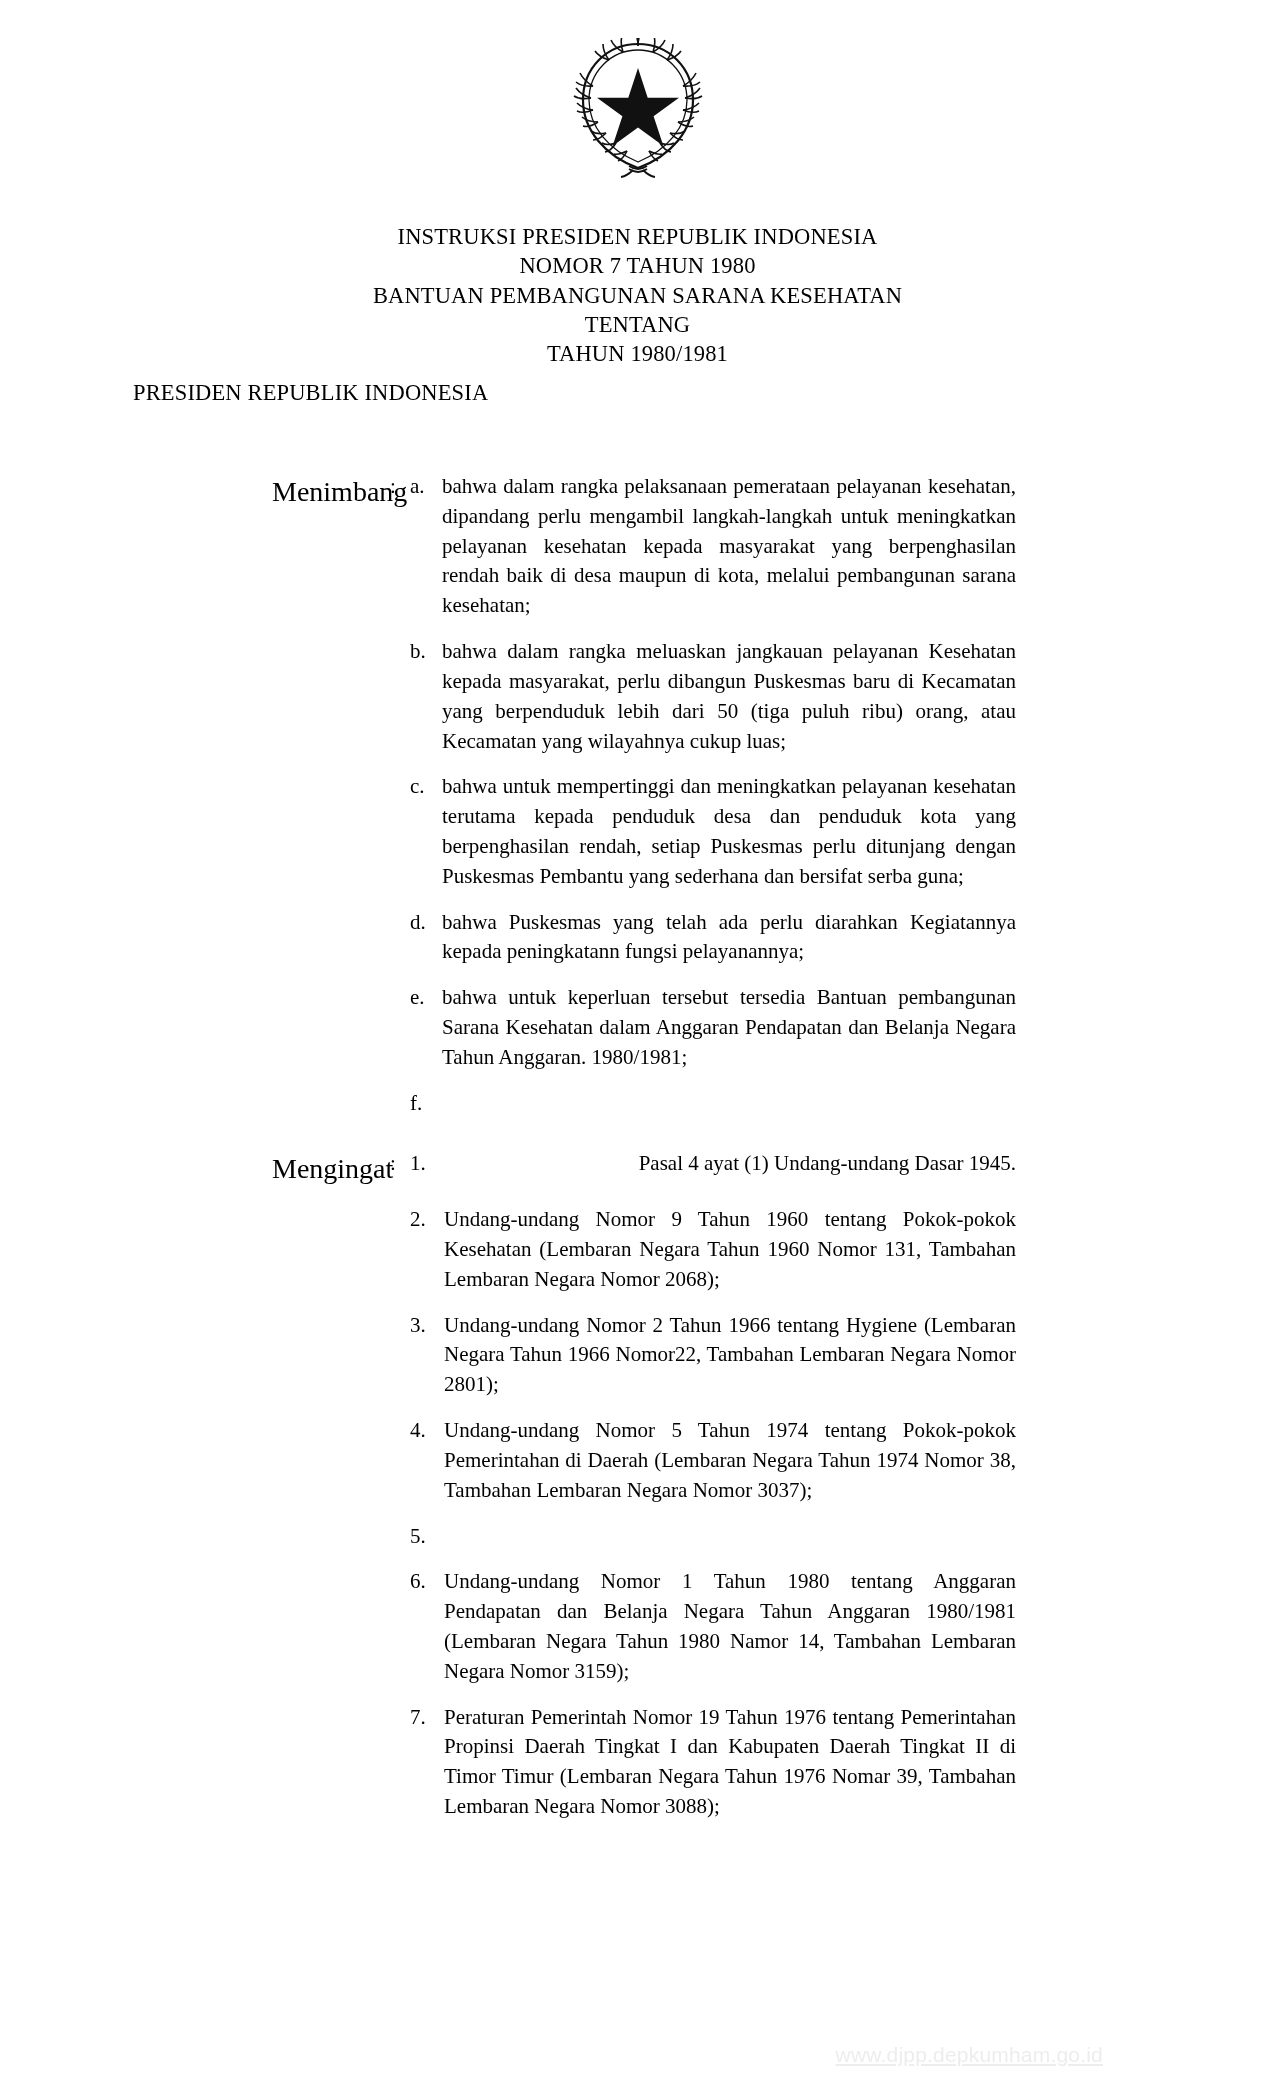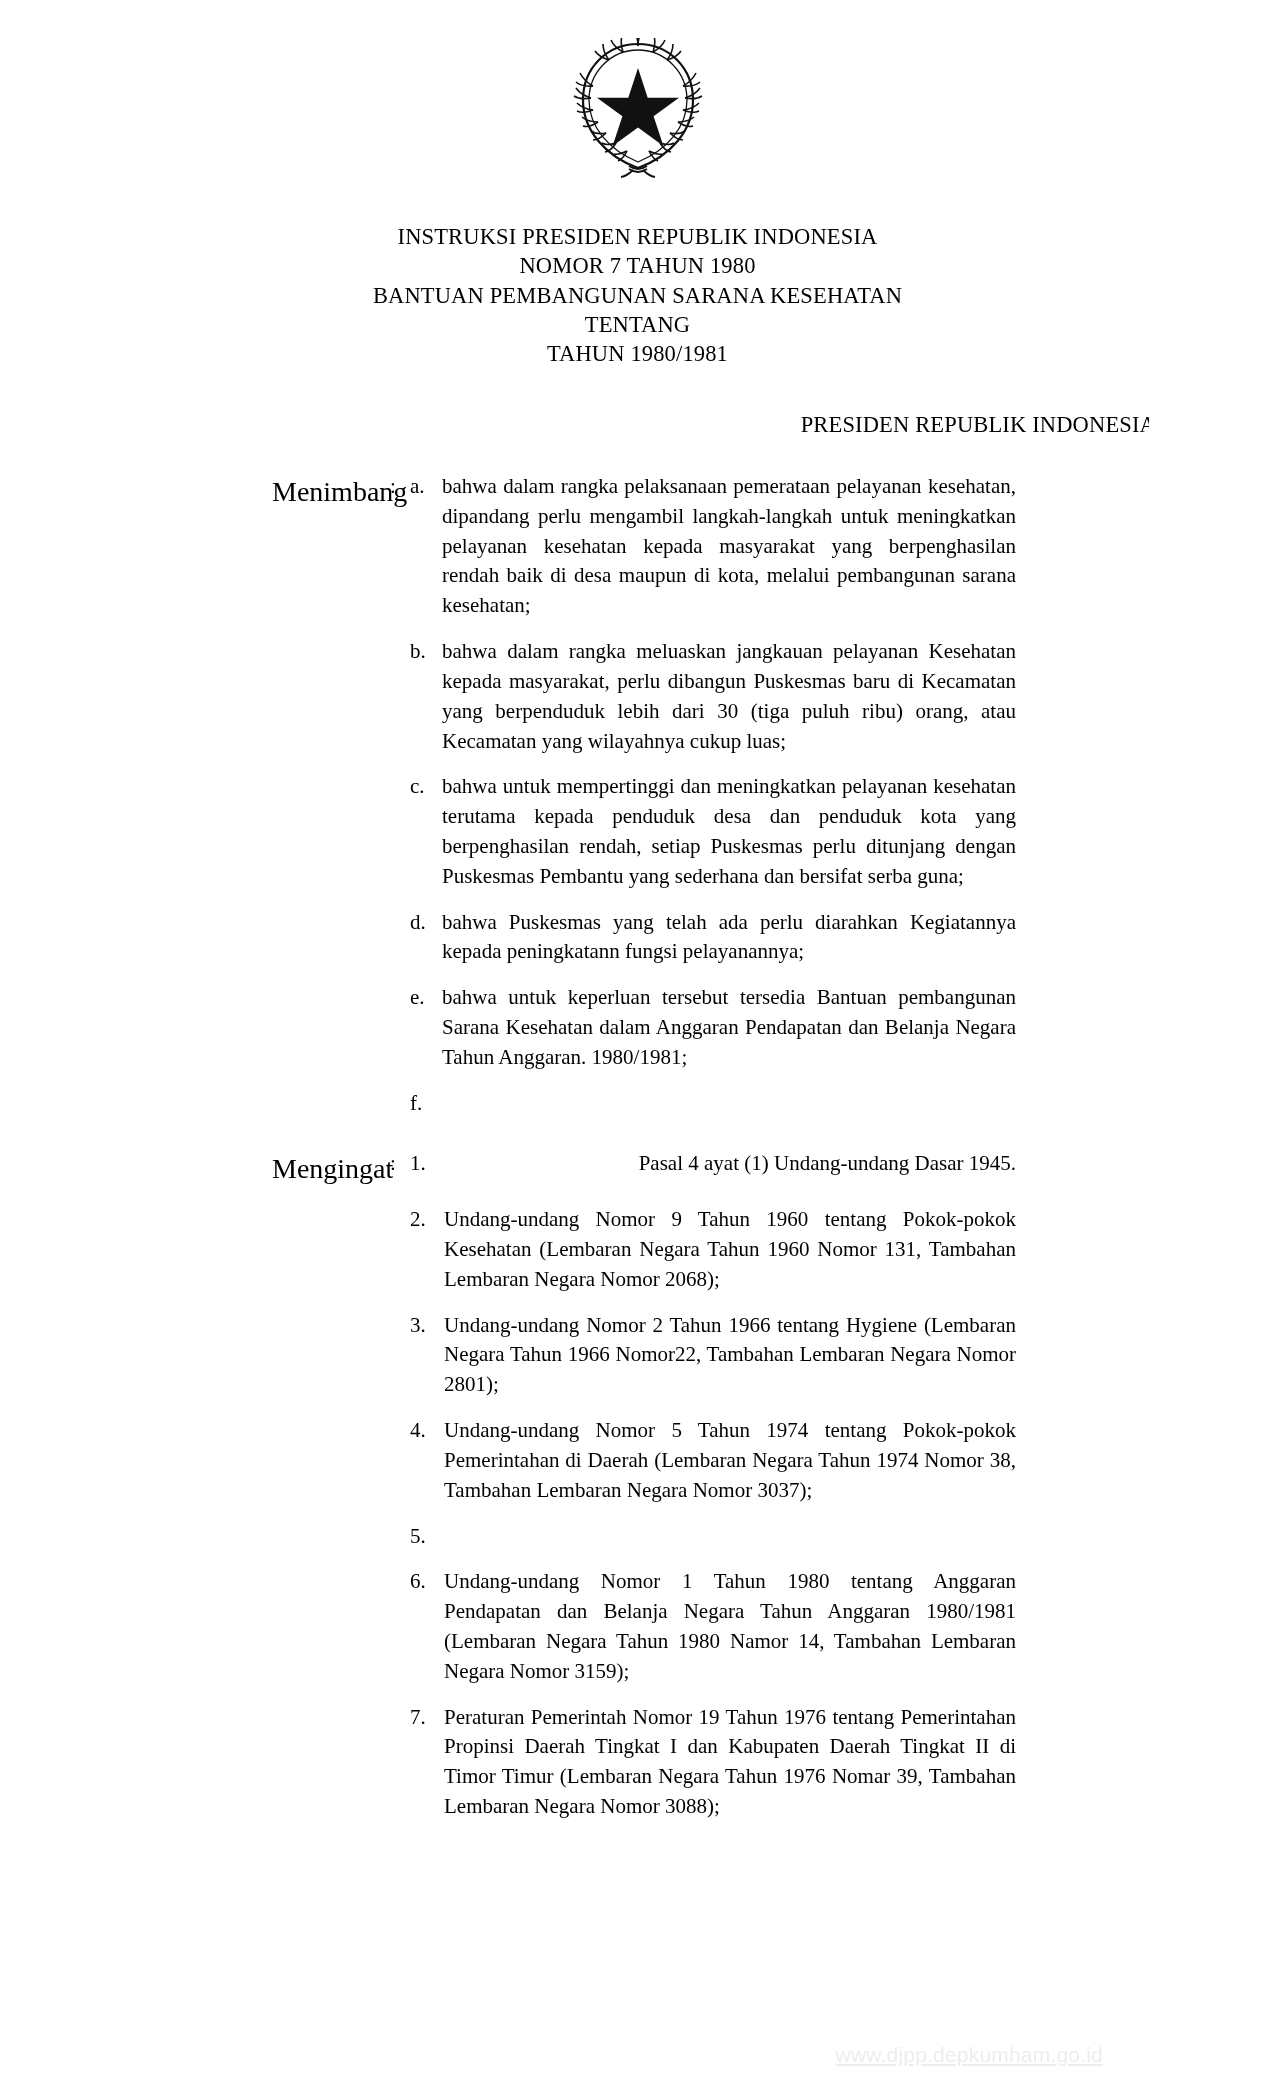--- a/index.html
+++ b/index.html
@@ -43,24 +43,24 @@
     text-align: center;
     line-height: 1.30;
   }
   .title-line {
     font-size: 22.5px;
     letter-spacing: 0.15px;
     white-space: nowrap;
   }
   .subtitle-block {
     position: absolute;
-    top: 412px;
+    top: 380px;
     left: 0;
     width: 100%;
-    text-align: right;
+    text-align: left;
     padding-left: 7px;
   }
   .subtitle-line {
     font-size: 22.5px;
     letter-spacing: 0.15px;
   }
 
   
   .body-area {
     position: absolute;
@@ -215,21 +215,21 @@
       <div class="row">
         <div class="lbl">Menimbang</div>
         <div class="colon">:</div>
         <div class="marker">a.</div>
         <div class="txt">bahwa dalam rangka pelaksanaan pemerataan pelayanan kesehatan, dipandang perlu mengambil langkah-langkah untuk meningkatkan pelayanan kesehatan kepada masyarakat yang berpenghasilan rendah baik di desa maupun di kota, melalui pembangunan sarana kesehatan;</div>
       </div>
       <div class="row">
         <div class="lbl"></div>
         <div class="colon"></div>
         <div class="marker">b.</div>
-        <div class="txt">bahwa dalam rangka meluaskan jangkauan pelayanan Kesehatan kepada masyarakat, perlu dibangun Puskesmas baru di Kecamatan yang berpenduduk lebih dari 30 (tiga puluh ribu) orang, atau Kecamatan yang wilayahnya cukup luas;</div>
+        <div class="txt">bahwa dalam rangka meluaskan jangkauan pelayanan Kesehatan kepada masyarakat, perlu dibangun Puskesmas baru di Kecamatan yang berpenduduk lebih dari 50 (tiga puluh ribu) orang, atau Kecamatan yang wilayahnya cukup luas;</div>
       </div>
       <div class="row">
         <div class="lbl"></div>
         <div class="colon"></div>
         <div class="marker">c.</div>
         <div class="txt">bahwa untuk mempertinggi dan meningkatkan pelayanan kesehatan terutama kepada penduduk desa dan penduduk kota yang berpenghasilan rendah, setiap Puskesmas perlu ditunjang dengan Puskesmas Pembantu yang sederhana dan bersifat serba guna;</div>
       </div>
       <div class="row">
         <div class="lbl"></div>
         <div class="colon"></div>

